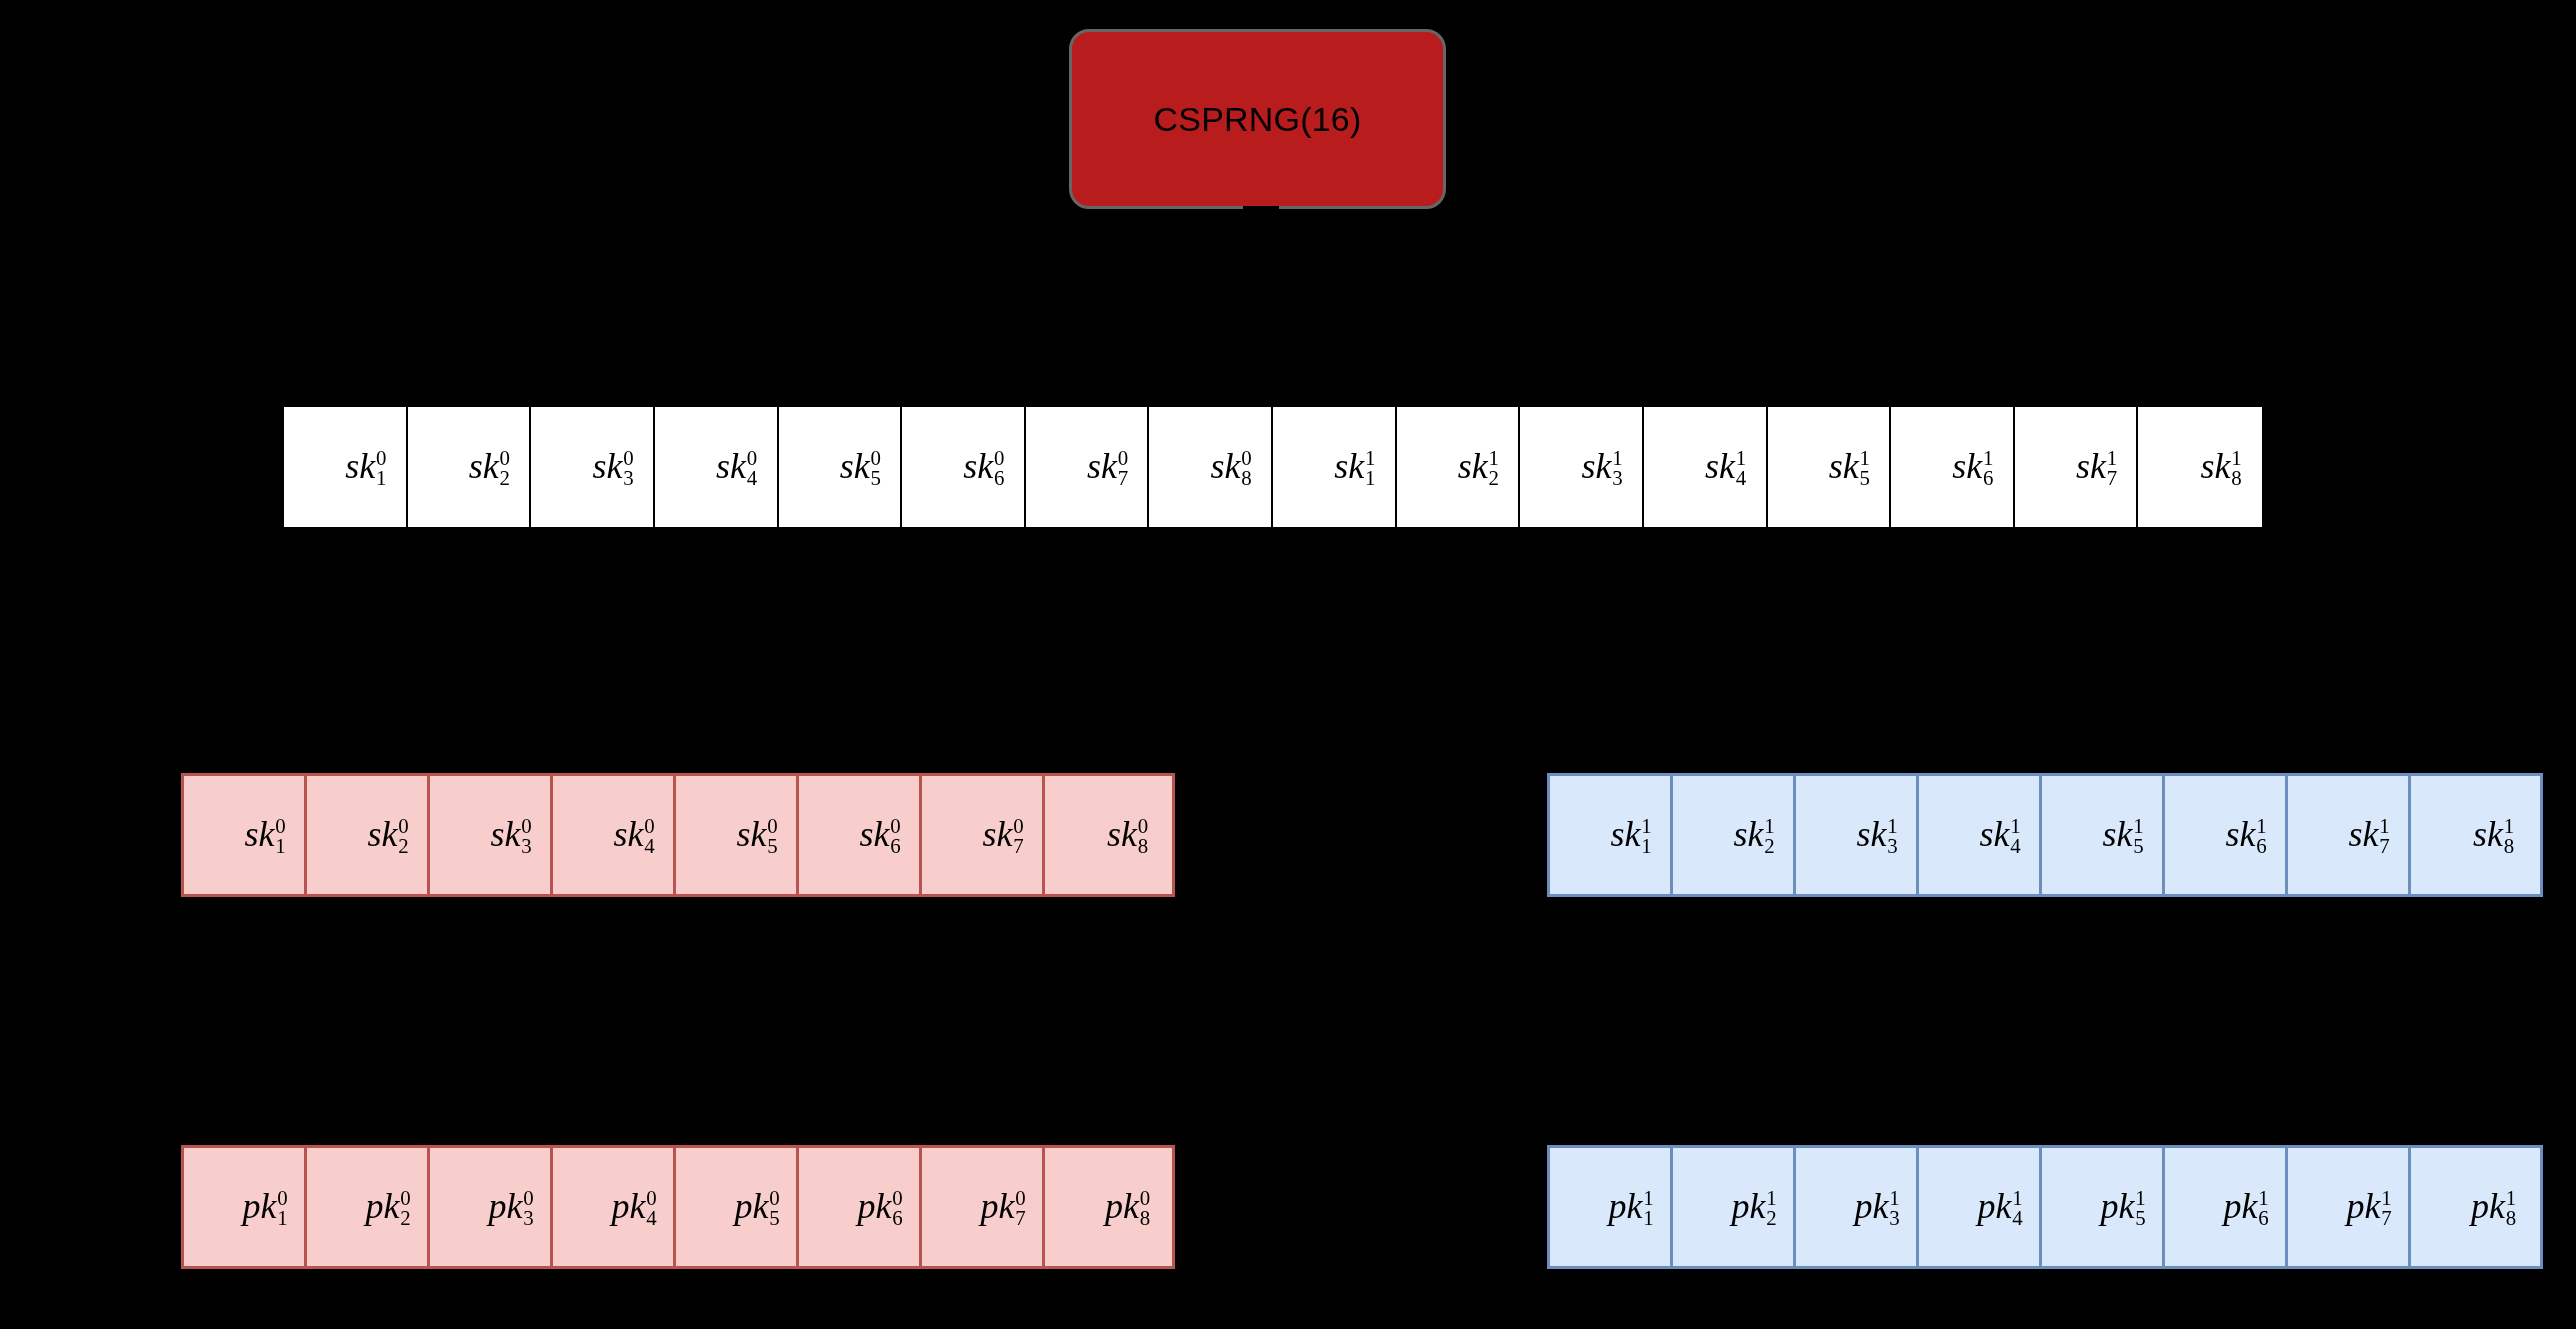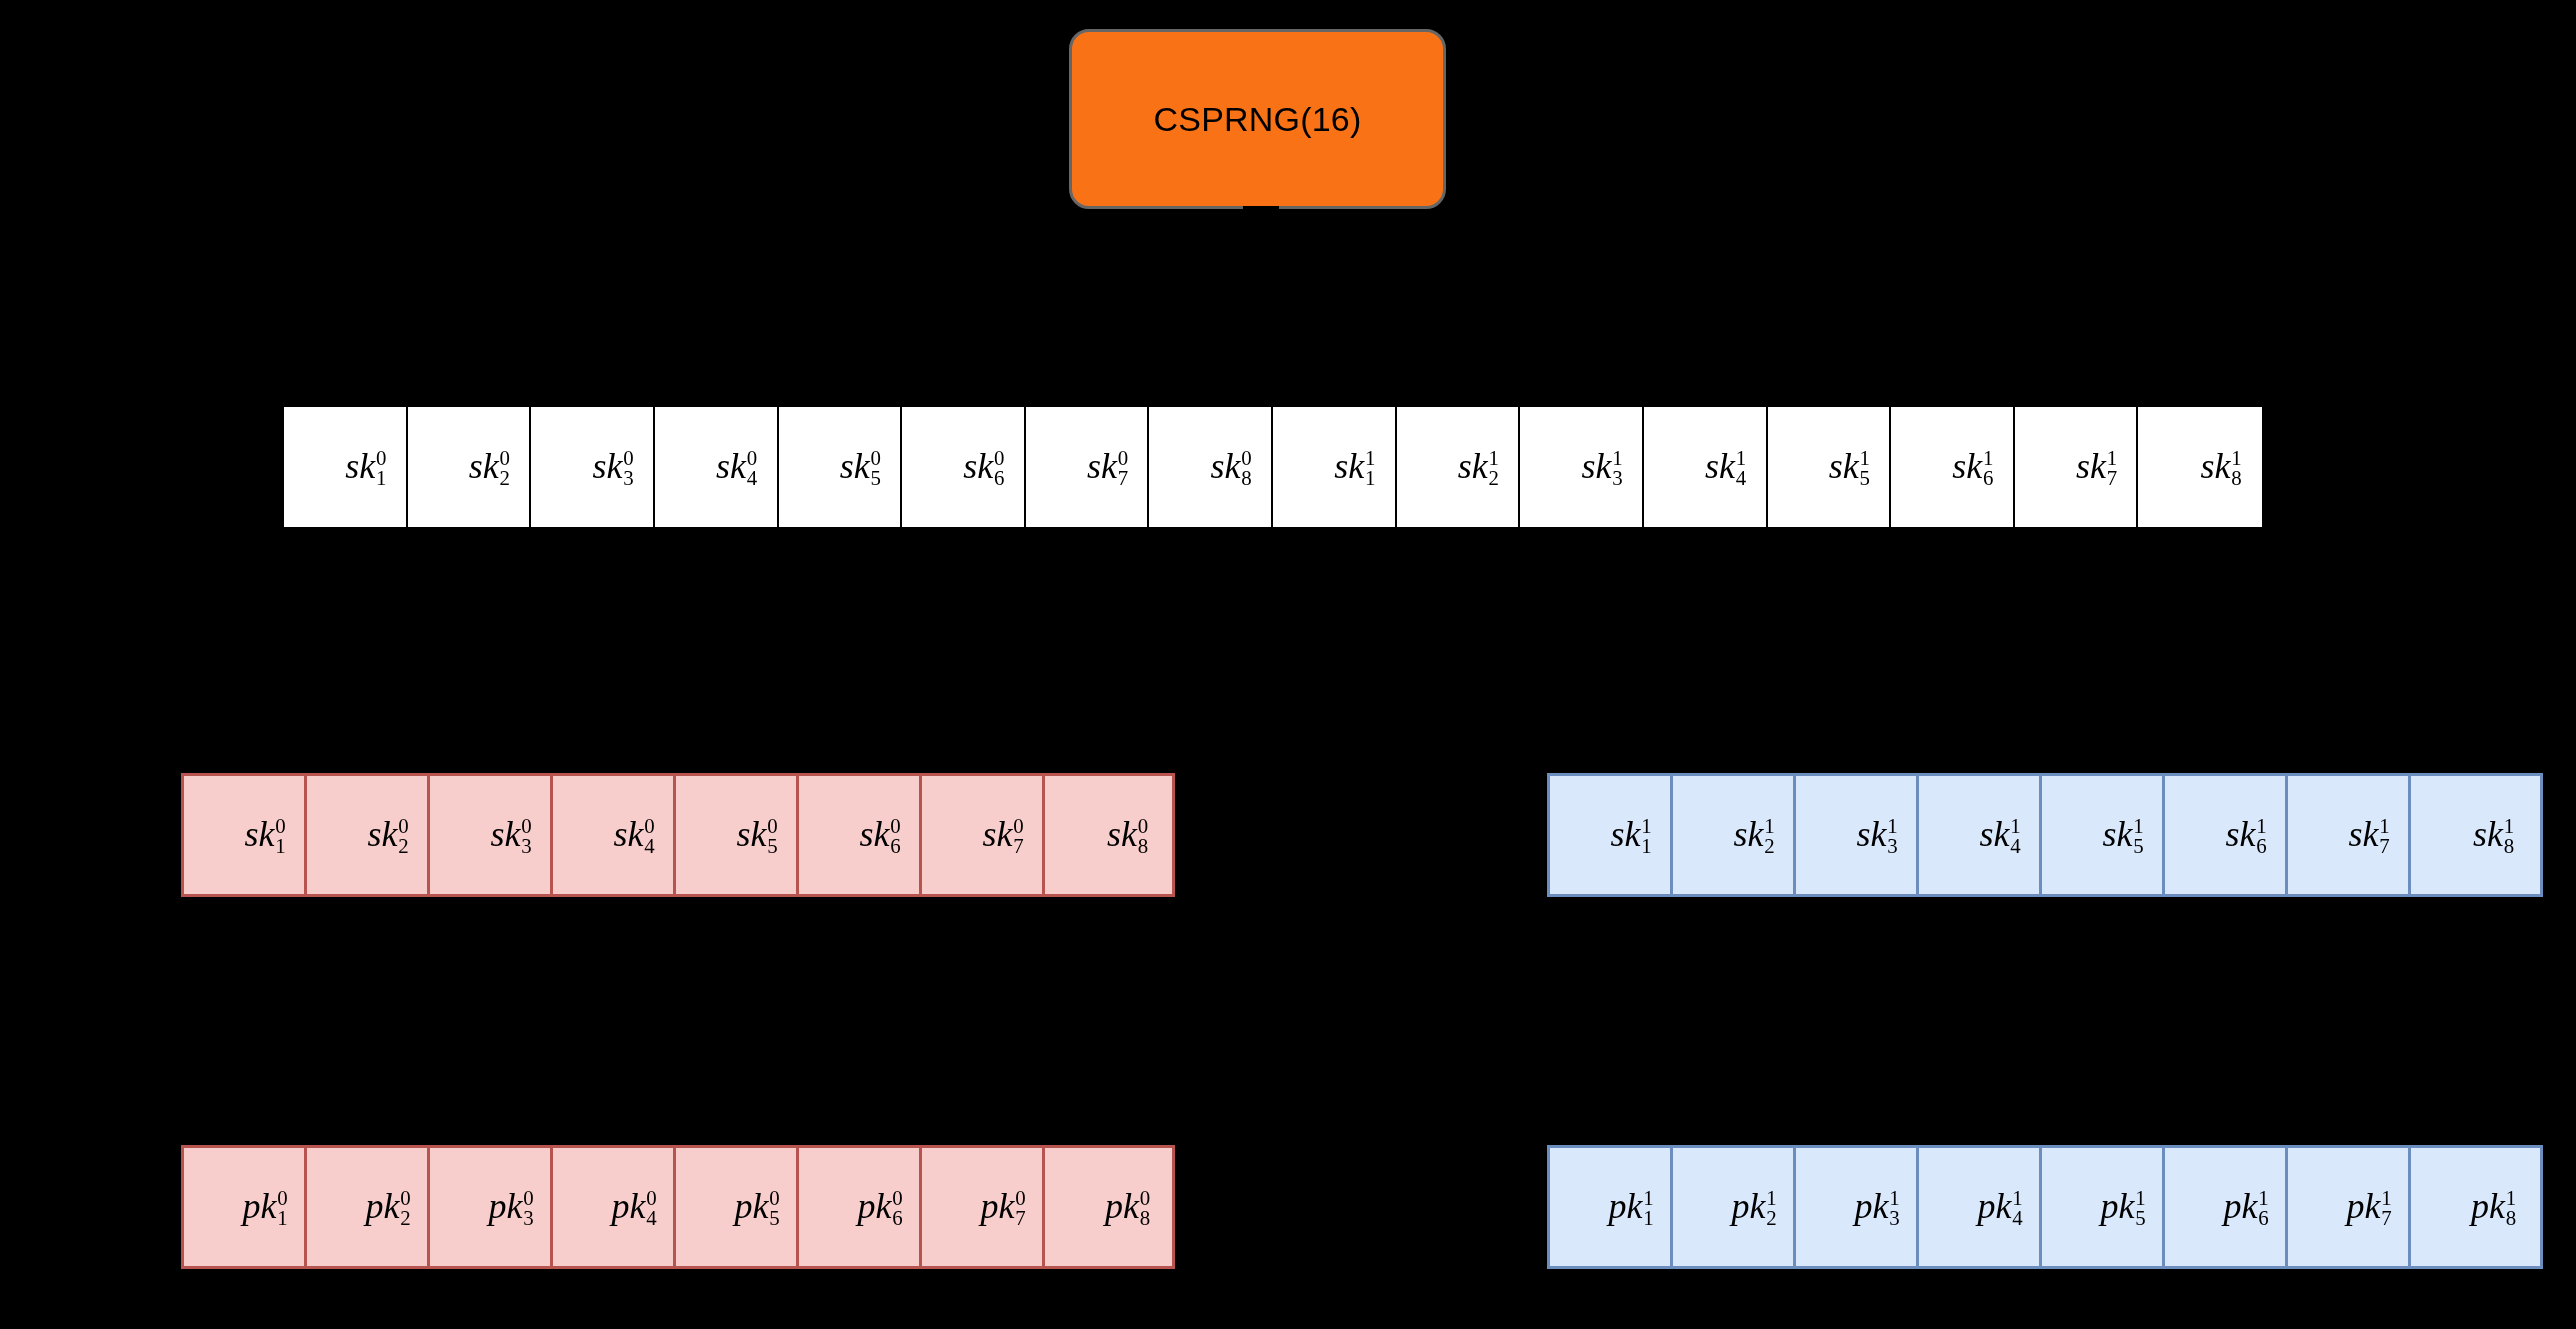--- a/index.html
+++ b/index.html
@@ -24,21 +24,21 @@
     background: #000000;
   }
 
   
   .csprng-box {
     position: absolute;
     left: 1069px;
     top: 29.4px;
     width: 377px;
     height: 180px;
-    background: #f97316;
+    background: #b91c1c;
     border: 3.1px solid #666666;
     border-radius: 20px;
     box-sizing: border-box;
     display: flex;
     align-items: center;
     justify-content: center;
   }
   .csprng-label {
     font-family: "Liberation Sans", sans-serif;
     font-size: 34px;

